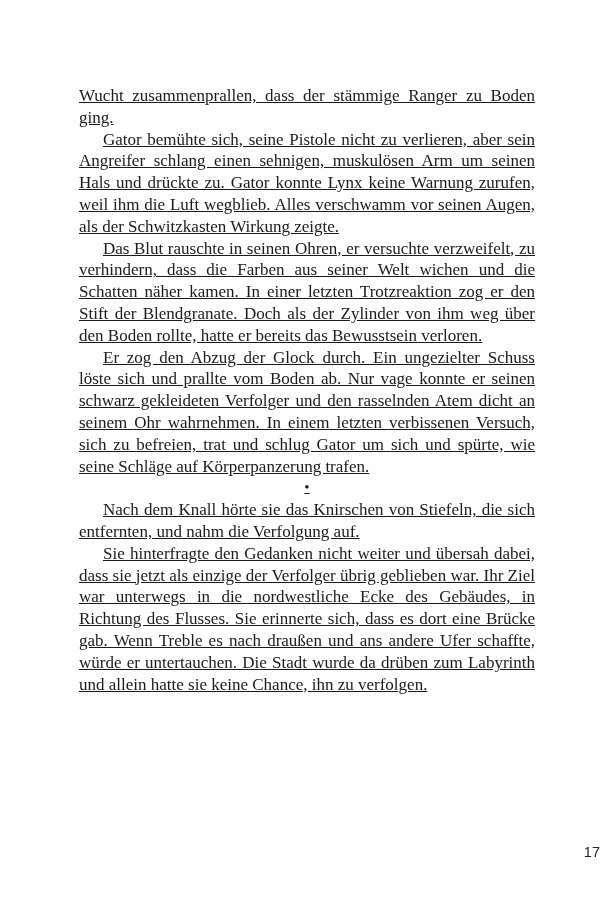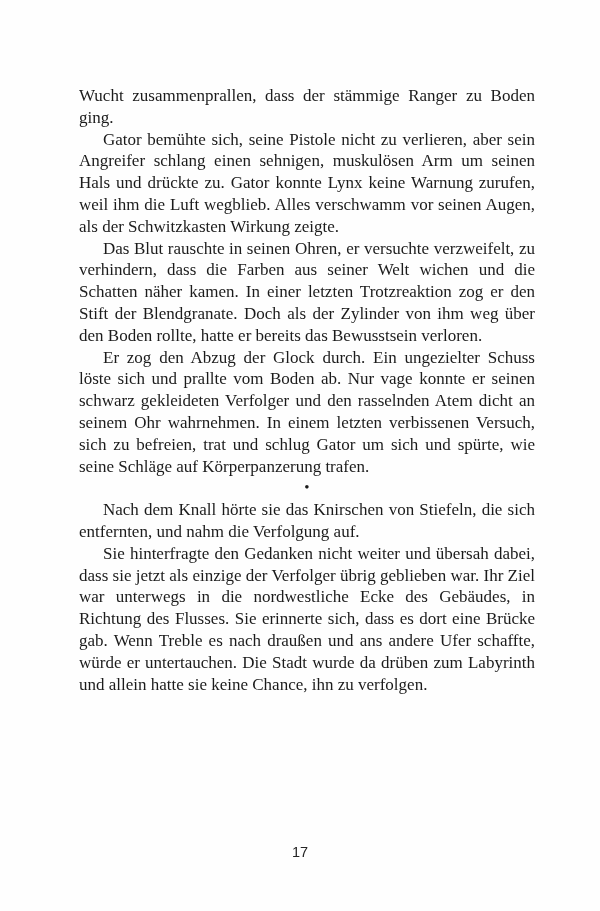--- a/index.html
+++ b/index.html
@@ -17,20 +17,21 @@
   .text-block {
     position: absolute;
     left: 79px;
     top: 85px;
     width: 456px;
     font-family: "Liberation Serif", "DejaVu Serif", serif;
     font-size: 17px;
     line-height: 21.8px;
     color: #1b1b1b;
     text-align: justify;
+    text-decoration: underline;
   }
   .para {
     margin: 0;
     text-indent: 24px;
   }
   .para.no-indent {
     text-indent: 0;
   }
   .para.italic {
     font-style: italic;
@@ -40,21 +41,21 @@
     text-indent: 0;
     font-size: 15px;
     line-height: 21.8px;
     color: #1b1b1b;
   }
   .page-number {
     position: absolute;
     top: 844px;
     left: 0;
     width: 600px;
-    text-align: center;
+    text-align: right;
     font-family: "Liberation Sans", "DejaVu Sans", sans-serif;
     font-size: 14.5px;
     color: #242424;
   }
 </style>
 </head>
 <body>
 
 <div class="page">
   <div class="text-block">

